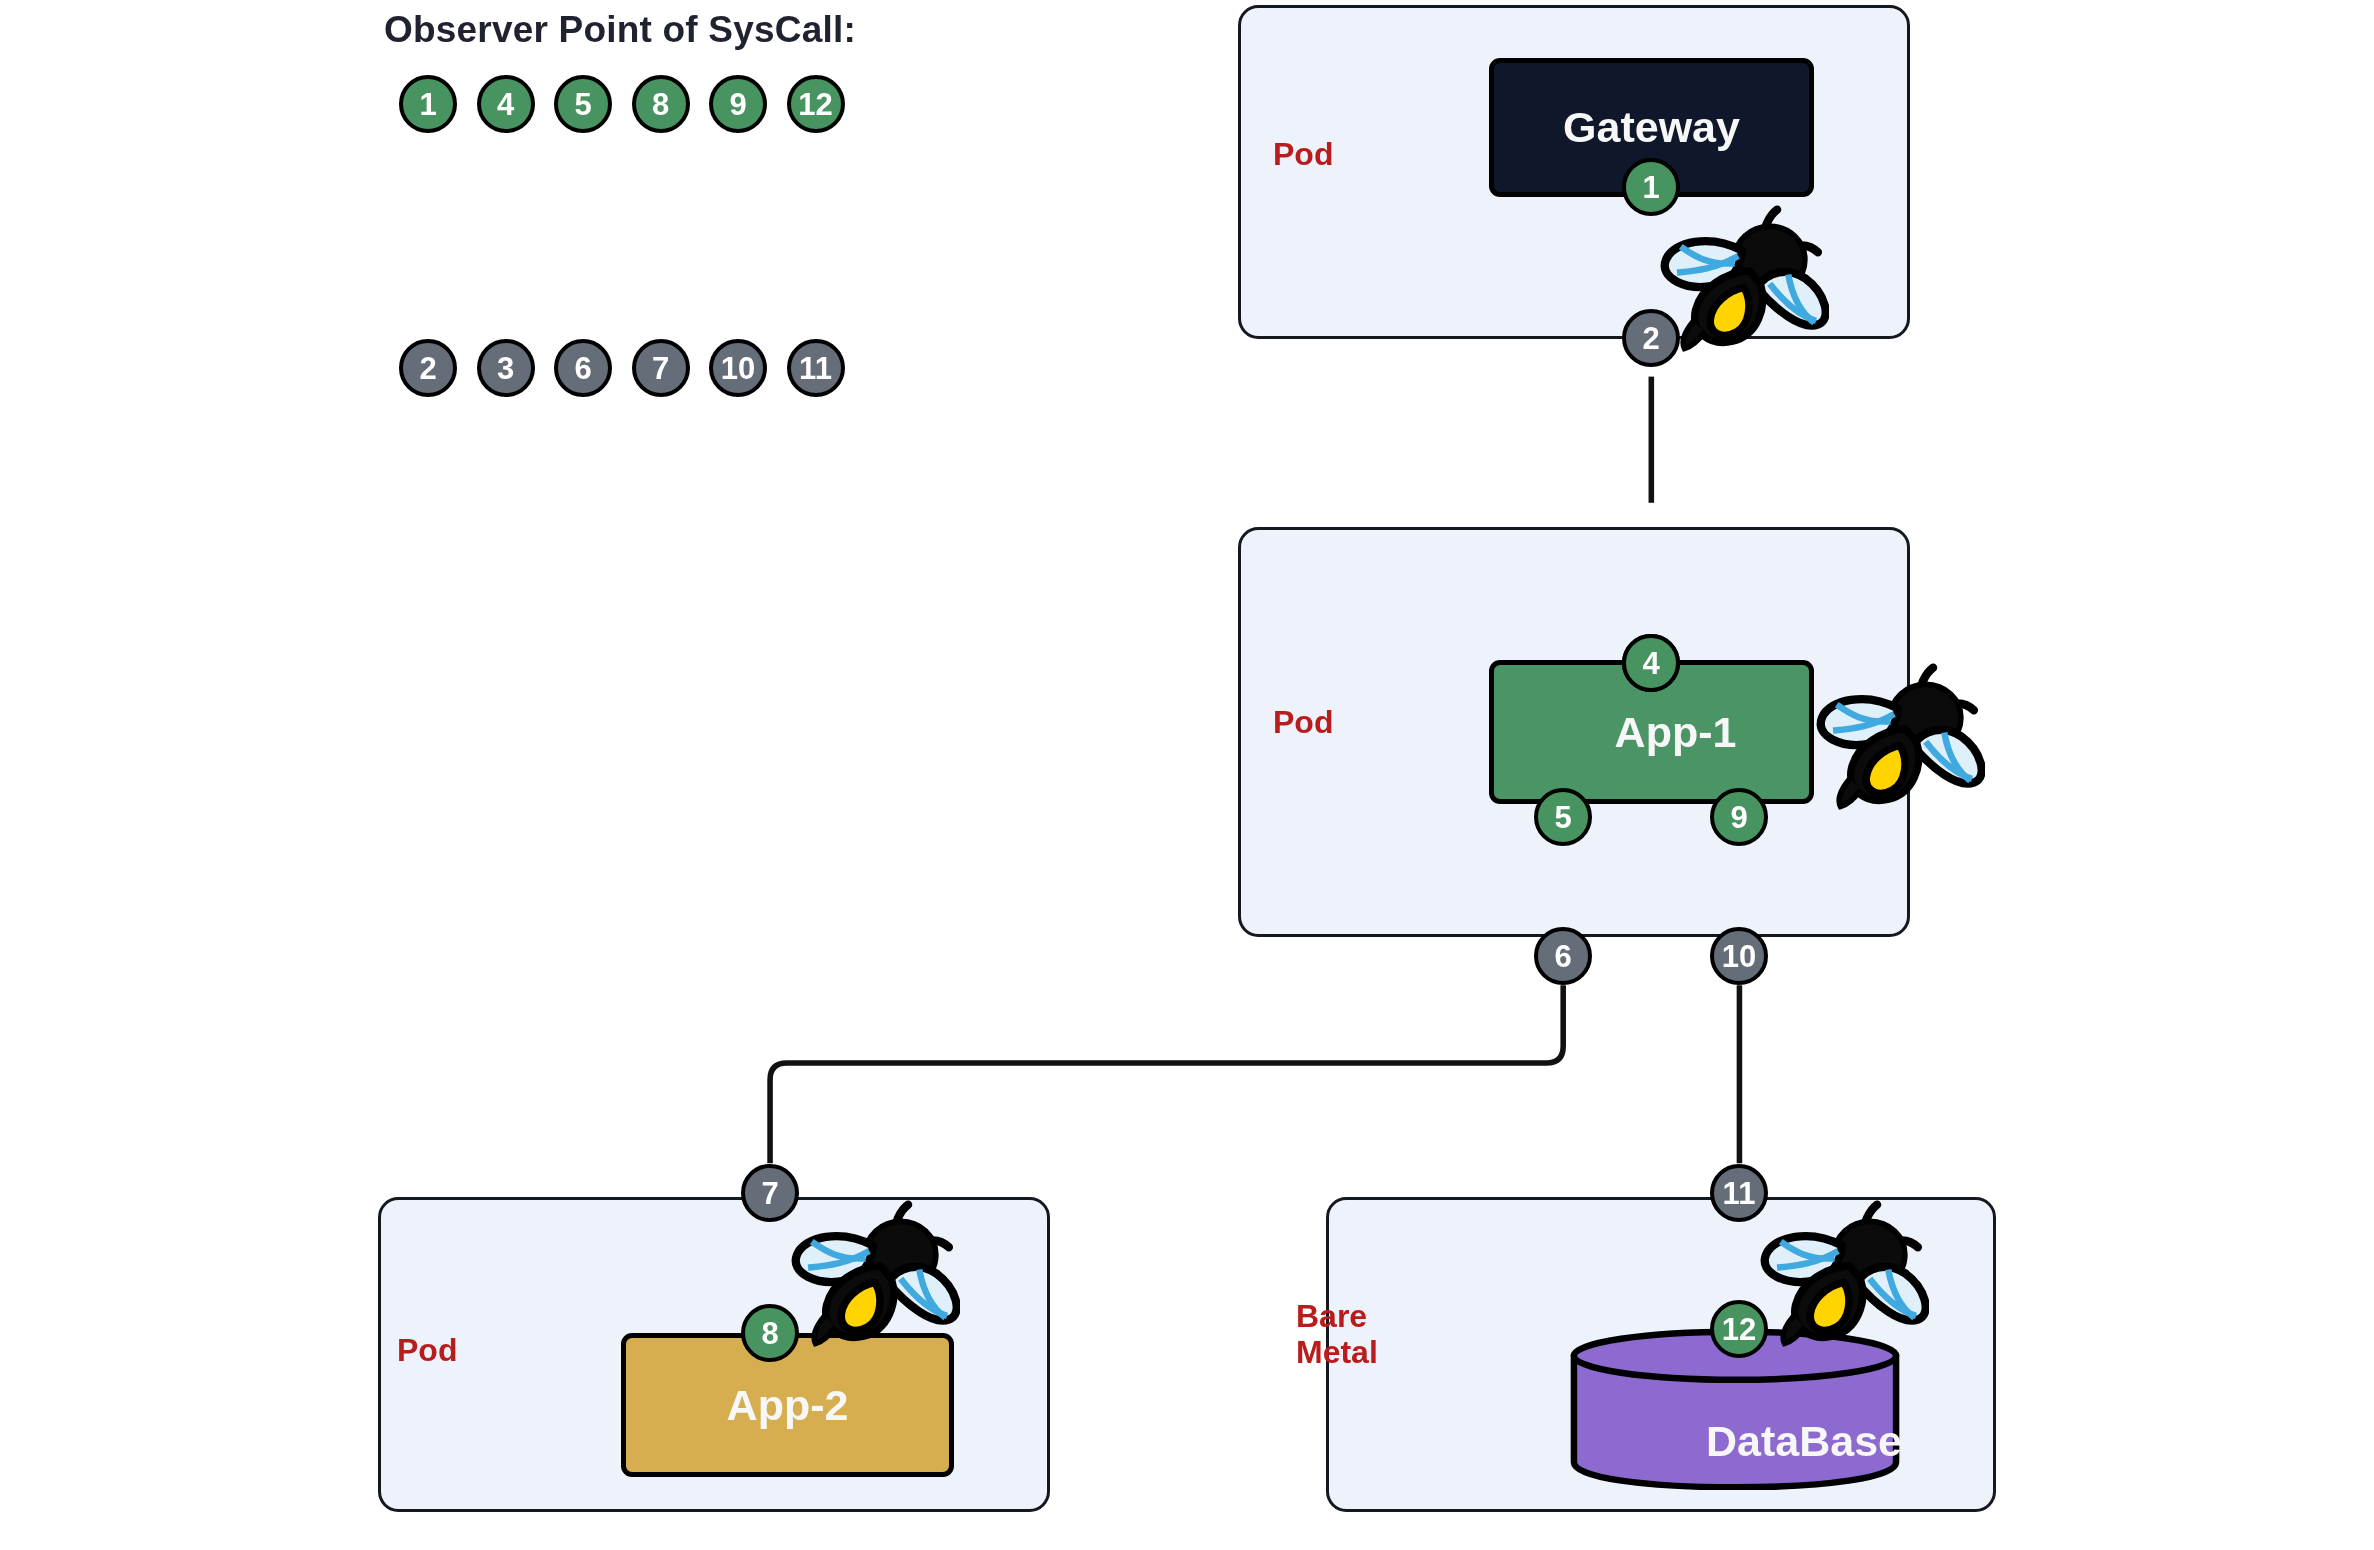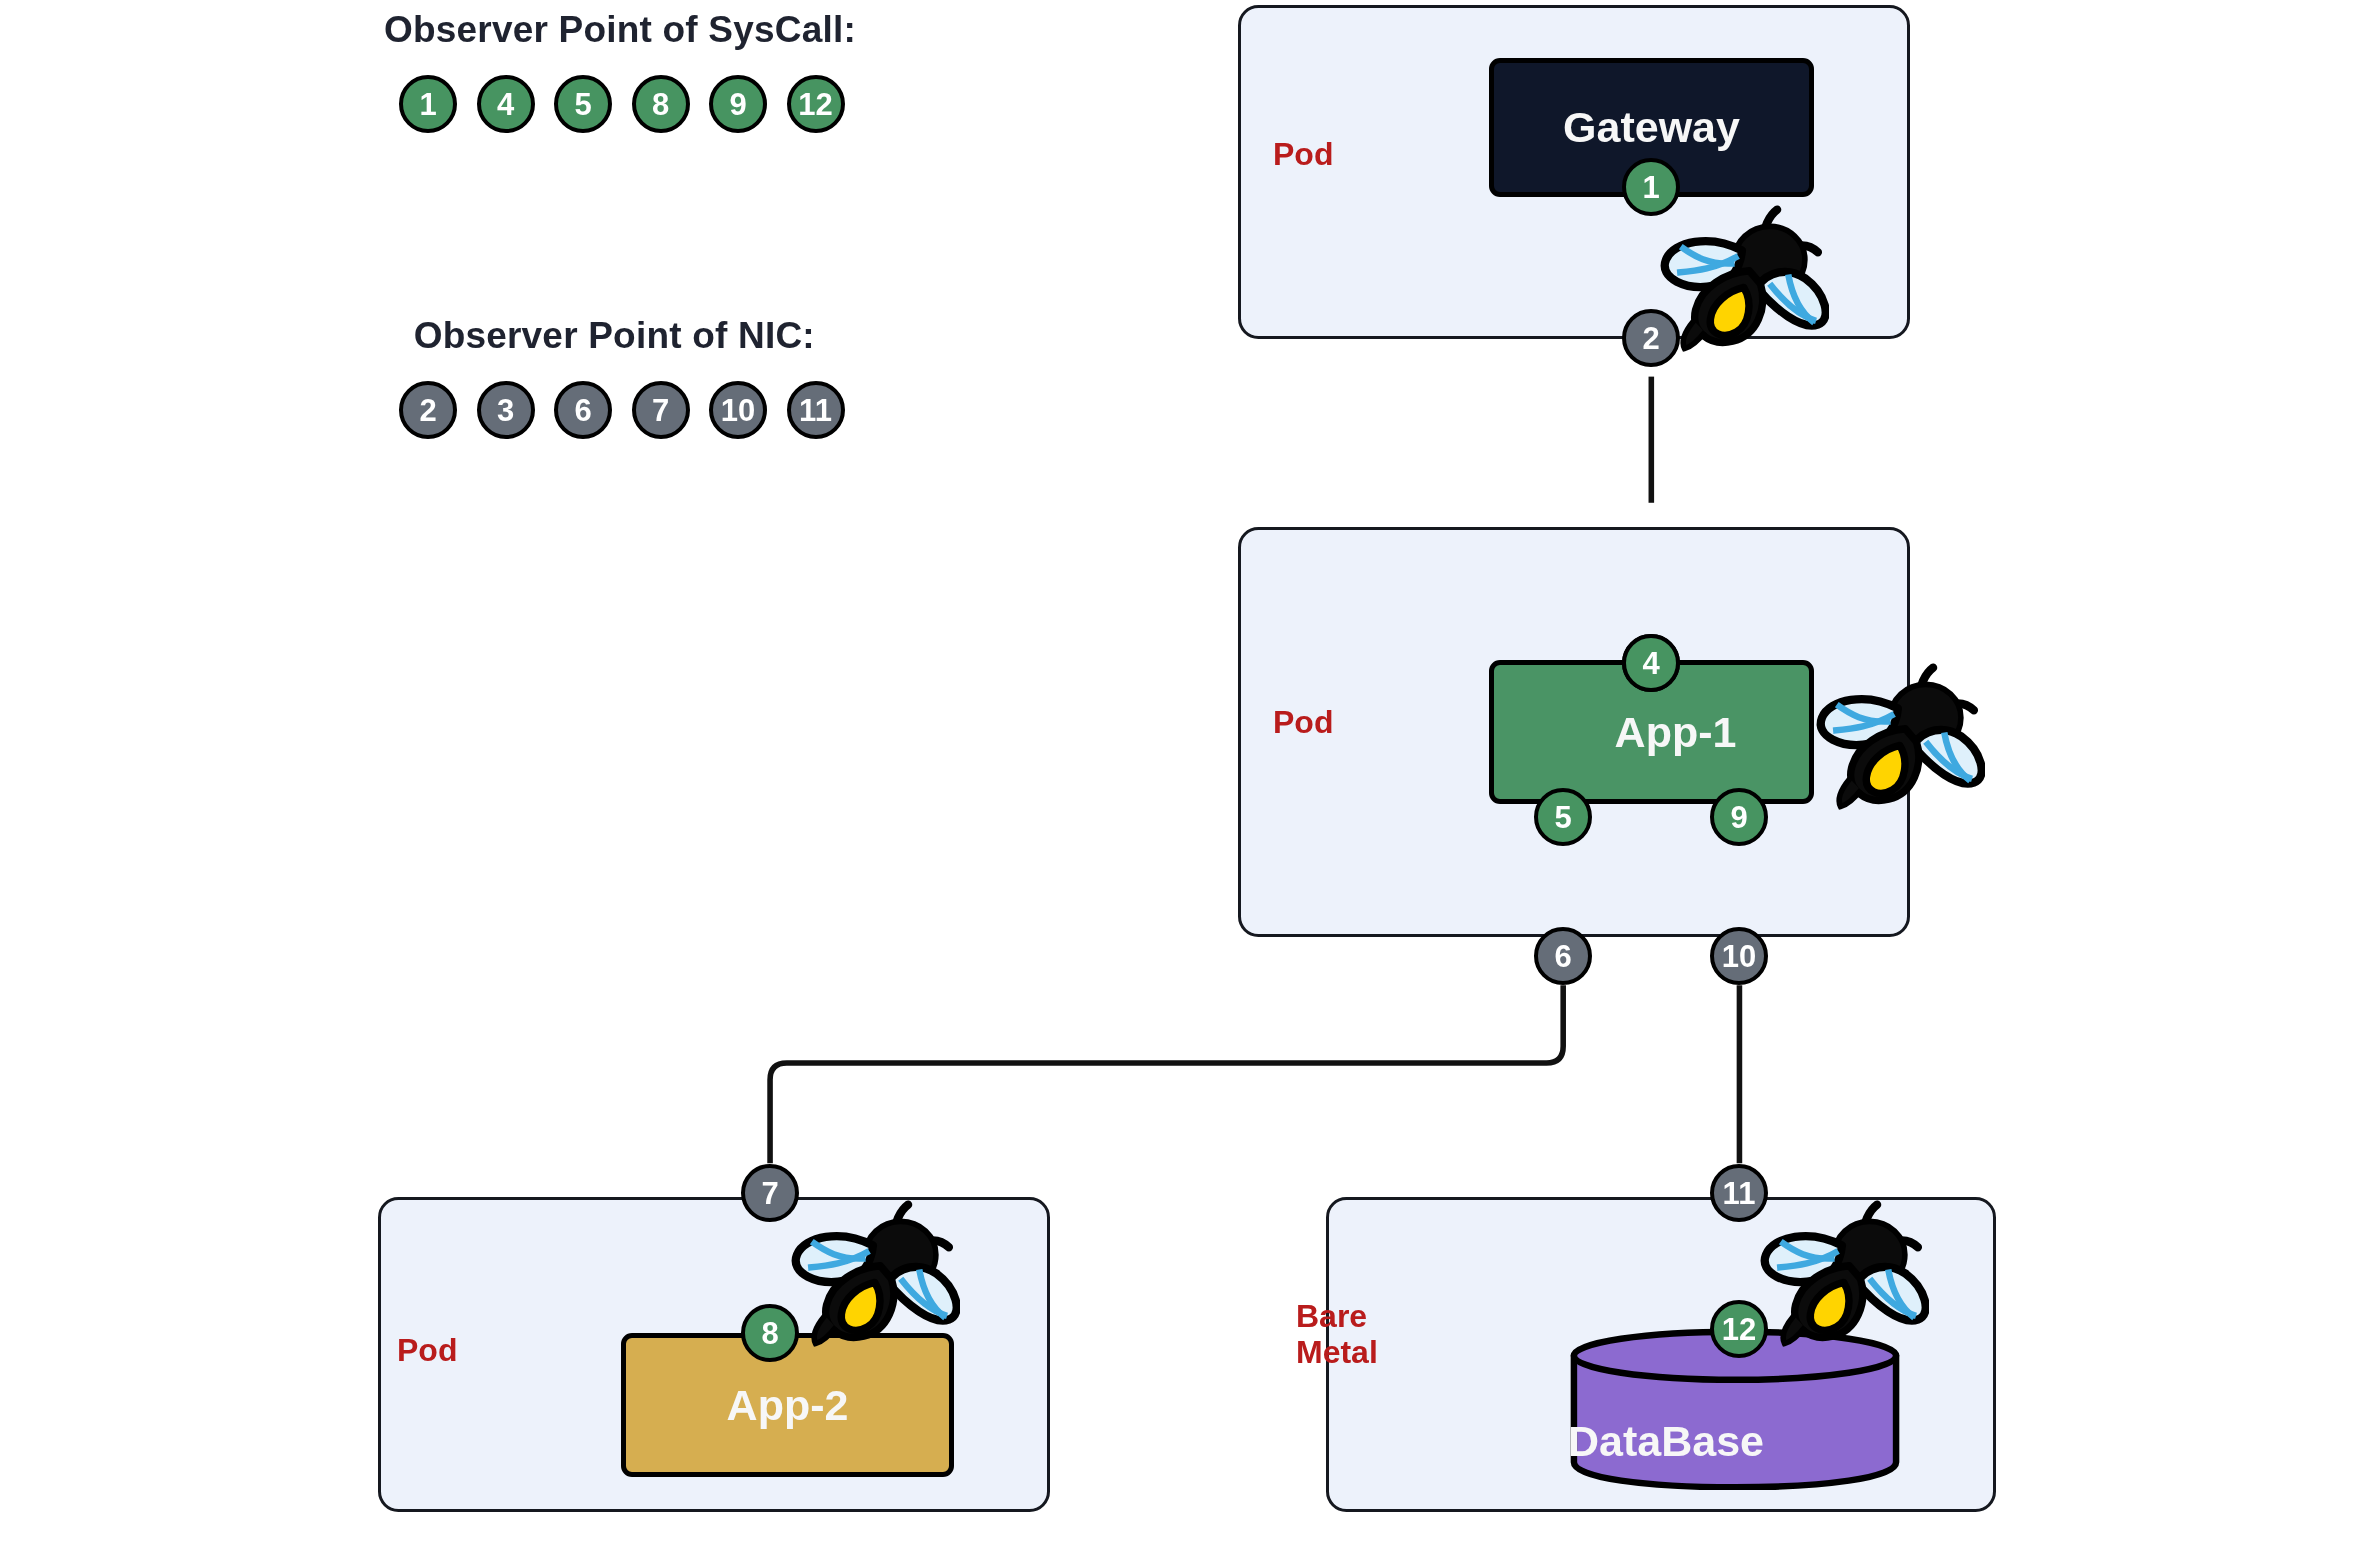--- a/index.html
+++ b/index.html
@@ -107,21 +107,21 @@
 
   
   .db {
     position: absolute;
     z-index: 20;
   }
   .db-label {
     position: absolute;
     left: 0;
     right: 0;
-    text-align: left;
+    text-align: right;
     color: #f7f7f7;
     font-size: 43px;
     font-weight: bold;
     z-index: 24;
   }
 
   
   .bee {
     position: absolute;
     z-index: 35;
@@ -164,21 +164,20 @@
       <div class="badge syscall">1</div>
       <div class="badge syscall">4</div>
       <div class="badge syscall">5</div>
       <div class="badge syscall">8</div>
       <div class="badge syscall">9</div>
       <div class="badge syscall">12</div>
     </div>
   </div>
 
   <div class="legend-block" style="left:384px; top:315px;">
-    <div class="legend-title">Observer Point of NIC:</div>
     <div class="legend-badges">
       <div class="badge nic">2</div>
       <div class="badge nic">3</div>
       <div class="badge nic">6</div>
       <div class="badge nic">7</div>
       <div class="badge nic">10</div>
       <div class="badge nic">11</div>
     </div>
   </div>
 

